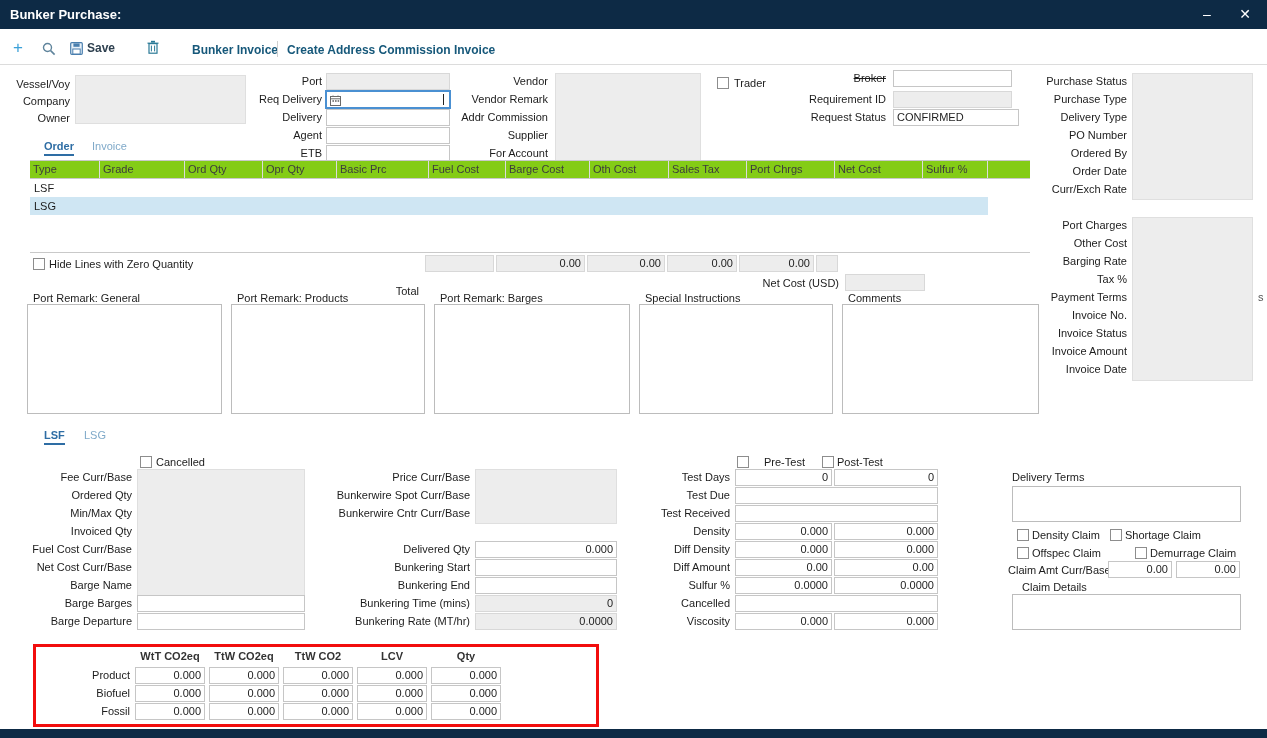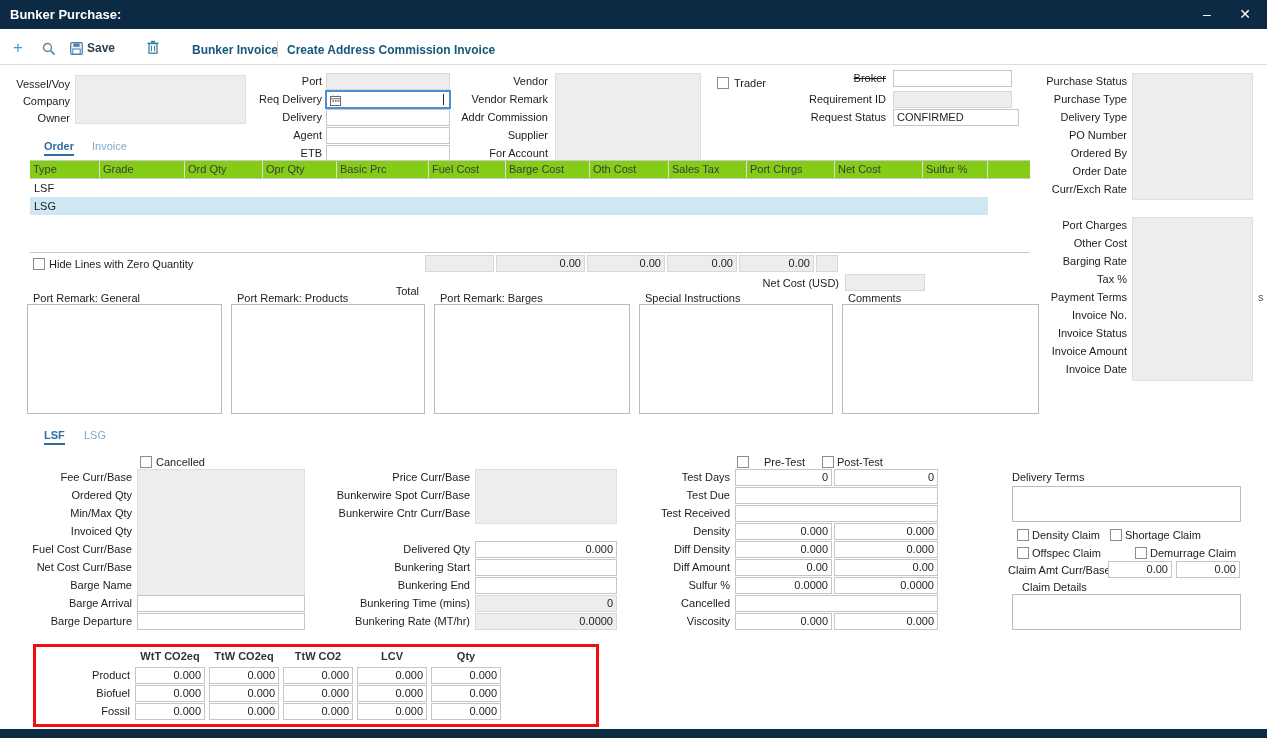--- a/index.html
+++ b/index.html
@@ -210,21 +210,21 @@
 
   <div class="cb" style="left:140px; top:456px;"></div>
   <div class="lbl" style="left:156px; top:455px;">Cancelled</div>
   <div class="lbl r" style="left:8px; width:124px; top:470px;">Fee Curr/Base</div>
   <div class="lbl r" style="left:8px; width:124px; top:488px;">Ordered Qty</div>
   <div class="lbl r" style="left:8px; width:124px; top:506px;">Min/Max Qty</div>
   <div class="lbl r" style="left:8px; width:124px; top:524px;">Invoiced Qty</div>
   <div class="lbl r" style="left:8px; width:124px; top:542px;">Fuel Cost Curr/Base</div>
   <div class="lbl r" style="left:8px; width:124px; top:560px;">Net Cost Curr/Base</div>
   <div class="lbl r" style="left:8px; width:124px; top:578px;">Barge Name</div>
-  <div class="lbl r" style="left:8px; width:124px; top:596px;">Barge Arrival</div>
+  <div class="lbl r" style="left:8px; width:124px; top:596px;">Barge Barges</div>
   <div class="lbl r" style="left:8px; width:124px; top:614px;">Barge Departure</div>
   <div class="box" style="left:137px; top:469px; width:168px; height:127px;"></div>
   <div class="fld" style="left:137px; top:595px; width:168px;"></div>
   <div class="fld" style="left:137px; top:613px; width:168px;"></div>
 
   <div class="lbl r" style="left:318px; width:152px; top:470px;">Price Curr/Base</div>
   <div class="lbl r" style="left:318px; width:152px; top:488px;">Bunkerwire Spot Curr/Base</div>
   <div class="lbl r" style="left:318px; width:152px; top:506px;">Bunkerwire Cntr Curr/Base</div>
   <div class="box" style="left:475px; top:469px; width:142px; height:55px;"></div>
   <div class="lbl r" style="left:318px; width:152px; top:542px;">Delivered Qty</div>

